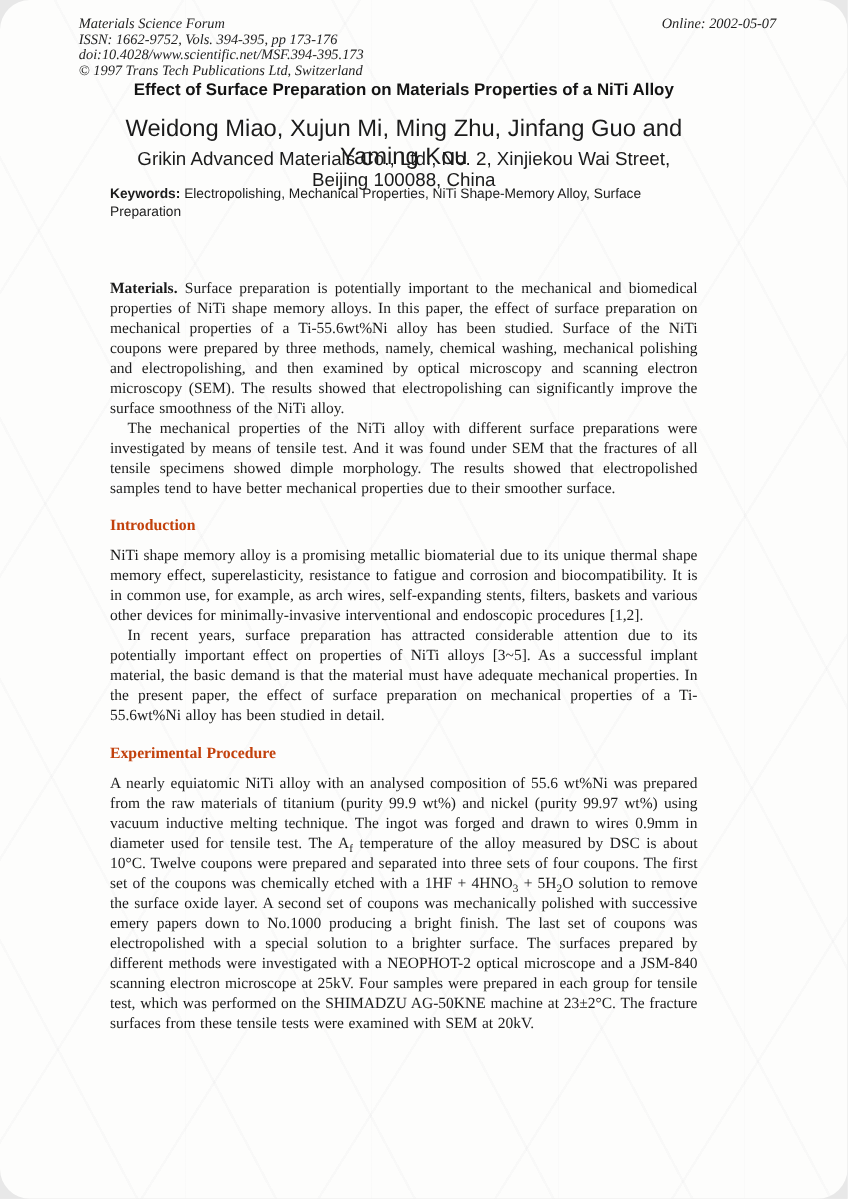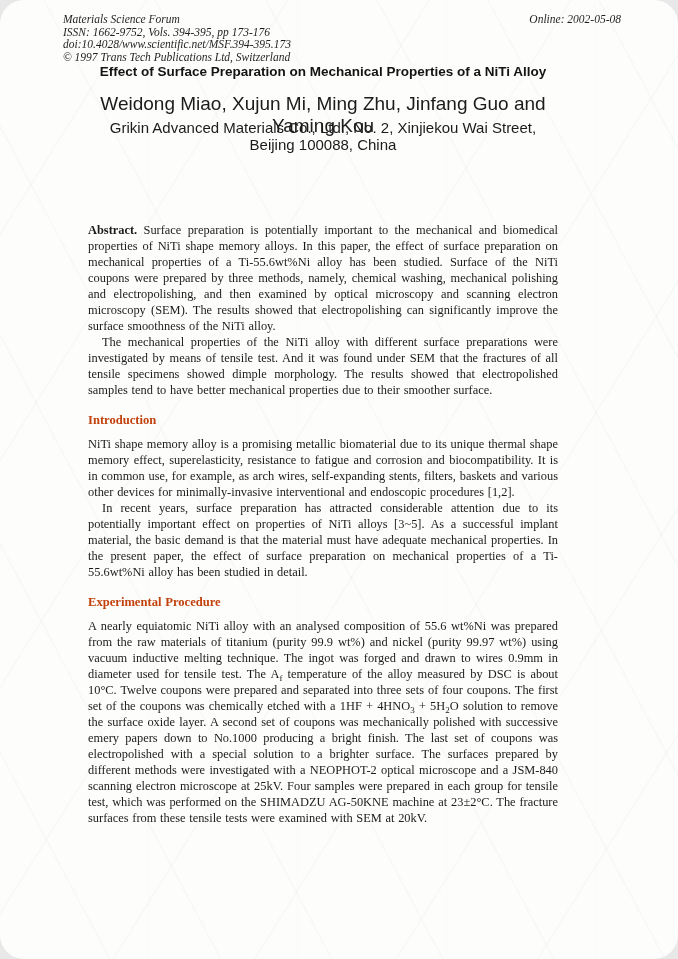--- a/index.html
+++ b/index.html
@@ -121,33 +121,37 @@
 
 <div class="page">
 
   <div class="journal-header">
     <div class="left-block">
       <div>Materials Science Forum</div>
       <div>ISSN: 1662-9752, Vols. 394-395, pp 173-176</div>
       <div>doi:10.4028/www.scientific.net/MSF.394-395.173</div>
       <div>© 1997 Trans Tech Publications Ltd, Switzerland</div>
     </div>
-    <div class="right-block">Online: 2002-05-08</div>
+    <div class="right-block">Online: 2002-05-07</div>
   </div>
 
-  <h1 class="paper-title">Effect of Surface Preparation on Mechanical Properties of a NiTi Alloy</h1>
+  <h1 class="paper-title">Effect of Surface Preparation on Materials Properties of a NiTi Alloy</h1>
 
   <div class="authors-line">Weidong Miao, Xujun Mi, Ming Zhu, Jinfang Guo and Yaming Kou</div>
 
   <div class="affiliation-line">Grikin Advanced Materials Co., Ltd., No. 2, Xinjiekou Wai Street, Beijing 100088, China</div>
 
+  <div class="keywords-block">
+    <b>Keywords:</b>
+    <span>Electropolishing, Mechanical Properties, NiTi Shape-Memory Alloy, Surface Preparation</span>
+  </div>
 
   <div class="article-body">
     <p>
-      <b>Abstract.</b>
+      <b>Materials.</b>
       <span>Surface preparation is potentially important to the mechanical and biomedical properties of NiTi shape memory alloys. In this paper, the effect of surface preparation on mechanical properties of a Ti-55.6wt%Ni alloy has been studied. Surface of the NiTi coupons were prepared by three methods, namely, chemical washing, mechanical polishing and electropolishing, and then examined by optical microscopy and scanning electron microscopy (SEM). The results showed that electropolishing can significantly improve the surface smoothness of the NiTi alloy.</span>
     </p>
     <p class="indent">The mechanical properties of the NiTi alloy with different surface preparations were investigated by means of tensile test. And it was found under SEM that the fractures of all tensile specimens showed dimple morphology. The results showed that electropolished samples tend to have better mechanical properties due to their smoother surface.</p>
 
     <h2>Introduction</h2>
     <p>NiTi shape memory alloy is a promising metallic biomaterial due to its unique thermal shape memory effect, superelasticity, resistance to fatigue and corrosion and biocompatibility. It is in common use, for example, as arch wires, self-expanding stents, filters, baskets and various other devices for minimally-invasive interventional and endoscopic procedures [1,2].</p>
     <p class="indent">In recent years, surface preparation has attracted considerable attention due to its potentially important effect on properties of NiTi alloys [3~5]. As a successful implant material, the basic demand is that the material must have adequate mechanical properties. In the present paper, the effect of surface preparation on mechanical properties of a Ti-55.6wt%Ni alloy has been studied in detail.</p>
 
     <h2>Experimental Procedure</h2>
     <p>A nearly equiatomic NiTi alloy with an analysed composition of 55.6 wt%Ni was prepared from the raw materials of titanium (purity 99.9 wt%) and nickel (purity 99.97 wt%) using vacuum inductive melting technique. The ingot was forged and drawn to wires 0.9mm in diameter used for tensile test. The A<sub>f</sub> temperature of the alloy measured by DSC is about 10°C. Twelve coupons were prepared and separated into three sets of four coupons. The first set of the coupons was chemically etched with a 1HF + 4HNO<sub>3</sub> + 5H<sub>2</sub>O solution to remove the surface oxide layer. A second set of coupons was mechanically polished with successive emery papers down to No.1000 producing a bright finish. The last set of coupons was electropolished with a special solution to a brighter surface. The surfaces prepared by different methods were investigated with a NEOPHOT-2 optical microscope and a JSM-840 scanning electron microscope at 25kV. Four samples were prepared in each group for tensile test, which was performed on the SHIMADZU AG-50KNE machine at 23±2°C. The fracture surfaces from these tensile tests were examined with SEM at 20kV.</p>

